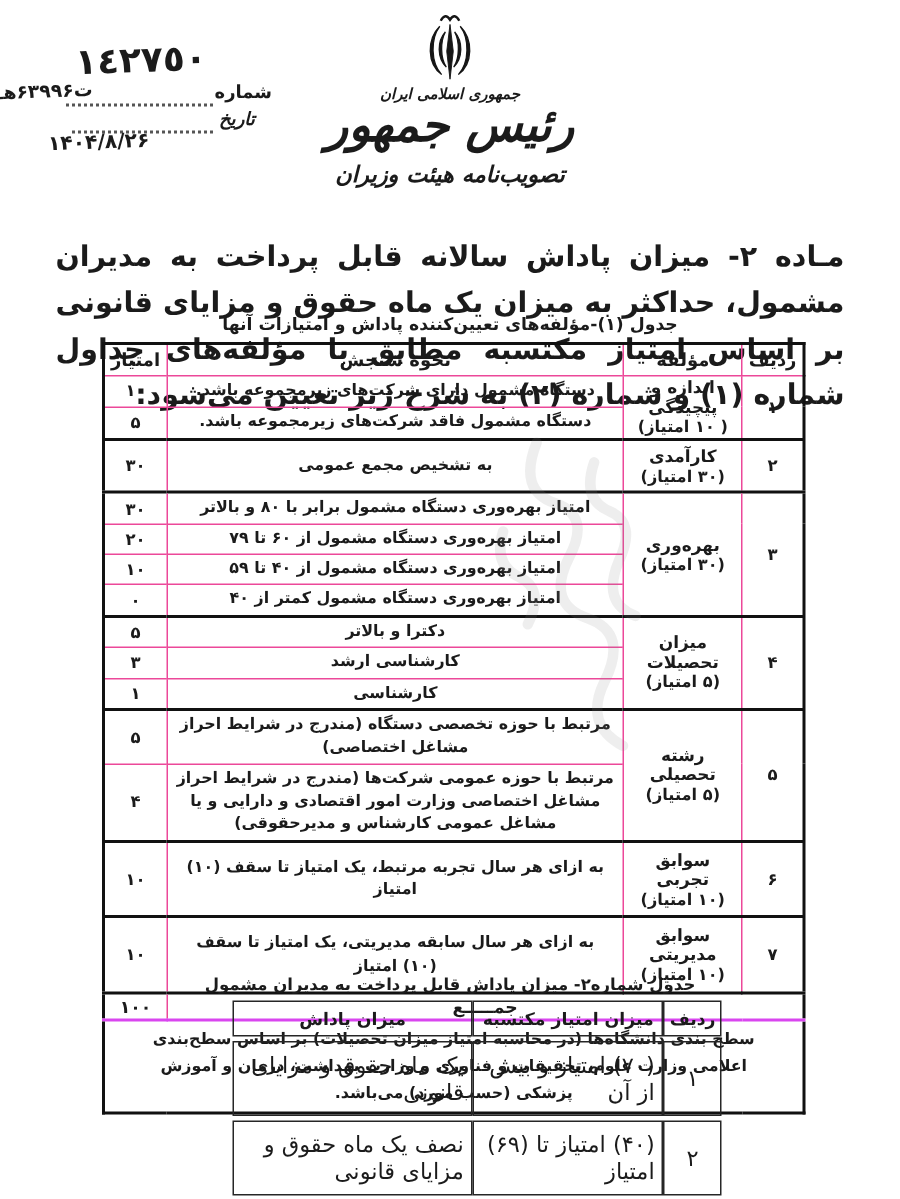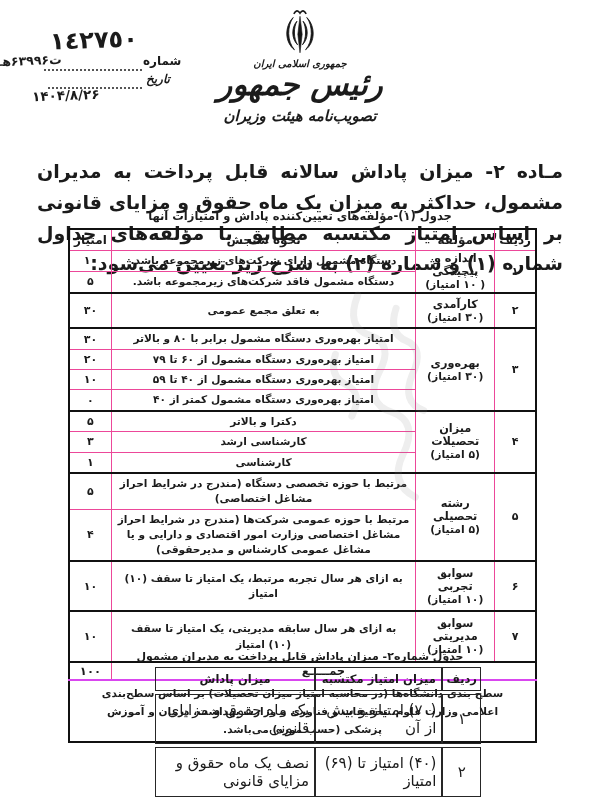--- a/index.html
+++ b/index.html
@@ -122,21 +122,21 @@
       <tr>
         <td class="c-method">دستگاه مشمول فاقد شرکت‌های زیرمجموعه باشد.</td>
         <td class="c-score">۵</td>
       </tr>
       <tr class="group-start">
         <td class="c-row" rowspan="1">۲</td>
         <td class="c-comp" rowspan="1">
           <div class="comp-name">کارآمدی</div>
           <div class="comp-score">(۳۰ امتیاز)</div>
         </td>
-        <td class="c-method tall">به تعلق مجمع عمومی</td>
+        <td class="c-method tall">به تشخیص مجمع عمومی</td>
         <td class="c-score">۳۰</td>
       </tr>
       <tr class="group-start">
         <td class="c-row" rowspan="4">۳</td>
         <td class="c-comp" rowspan="4">
           <div class="comp-name">بهره‌وری</div>
           <div class="comp-score">(۳۰ امتیاز)</div>
         </td>
         <td class="c-method">امتیاز بهره‌وری دستگاه مشمول برابر با ۸۰ و بالاتر</td>
         <td class="c-score">۳۰</td>

